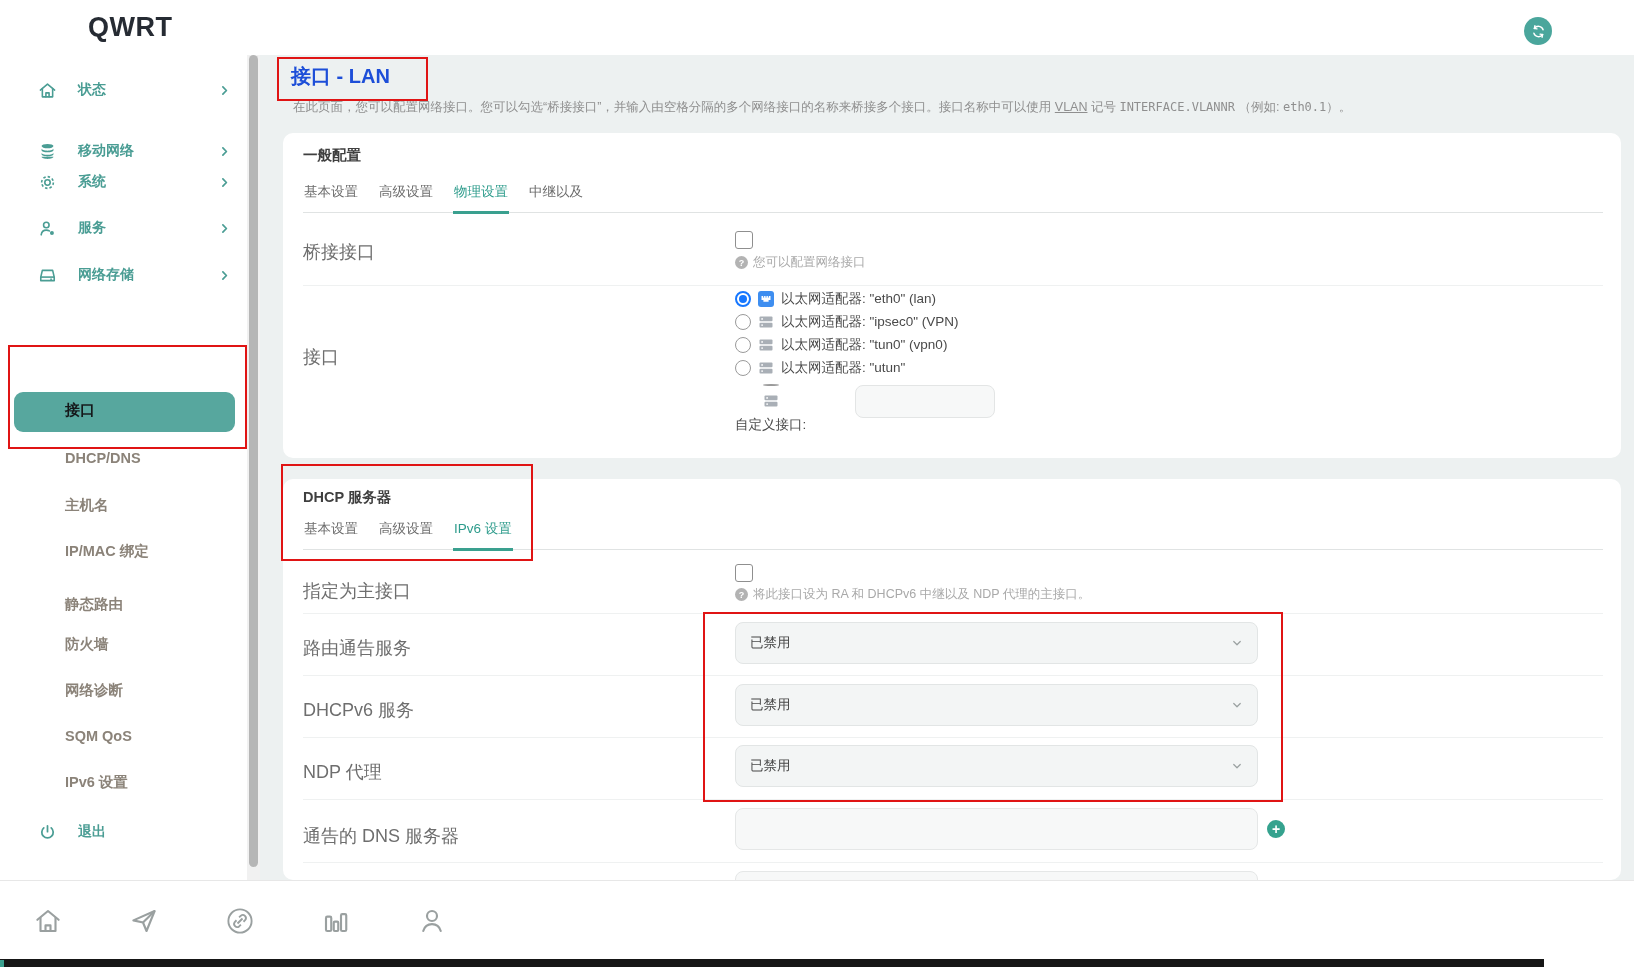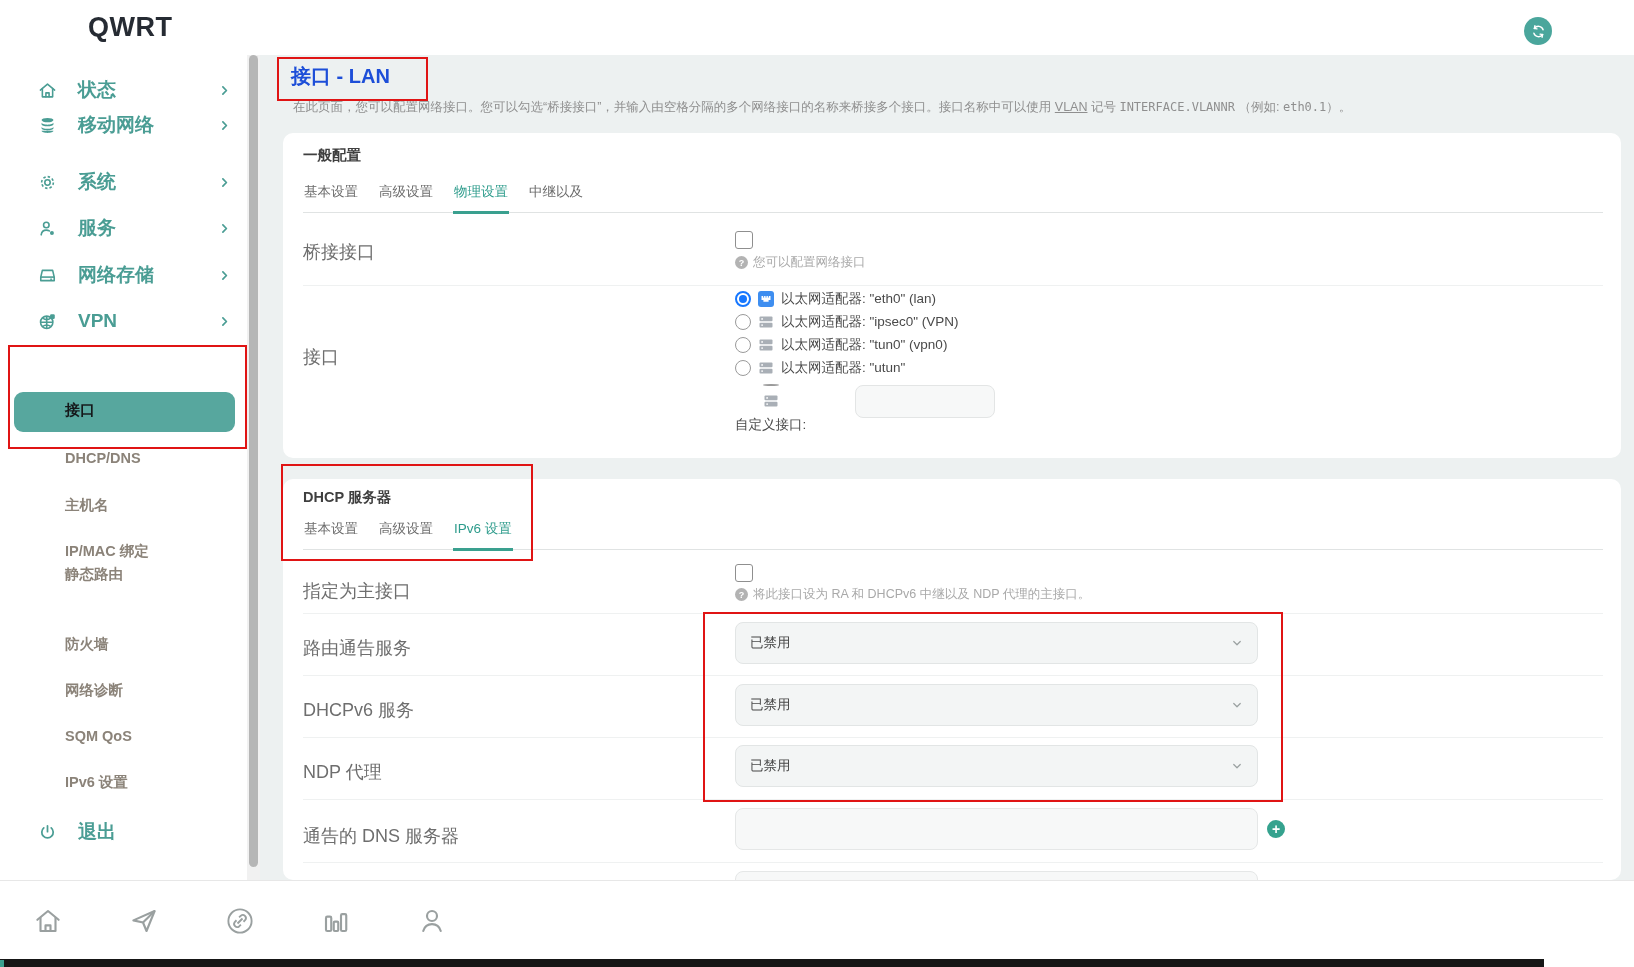--- a/index.html
+++ b/index.html
@@ -8,21 +8,21 @@
   .abs{position:absolute;}
   
   #logo{left:88px;top:12px;font-size:27px;font-weight:800;color:#262b33;letter-spacing:.5px;}
   #refresh-btn{left:1524px;top:17px;width:28px;height:28px;border-radius:50%;
       background:#4aa69c;display:flex;align-items:center;justify-content:center;cursor:pointer;}
   
   #sidebar{left:0;top:55px;width:247px;height:825px;background:#fff;}
   .side-item{position:absolute;left:0;width:247px;height:32px;display:flex;align-items:center;cursor:pointer;}
   .sicon{position:absolute;left:38px;width:19px;height:19px;color:#4a9d94;}
   .sicon svg{width:100%;height:100%;display:block;}
-  .slabel{position:absolute;left:78px;font-size:19px;font-weight:700;color:#4a9d94;}
+  .slabel{position:absolute;left:78px;font-size:14px;font-weight:700;color:#4a9d94;}
   .schev{position:absolute;left:218px;width:13px;height:13px;color:#4a9d94;}
   .schev svg{width:100%;height:100%;display:block;}
   #active-pill{left:14px;top:337px;width:221px;height:40px;border-radius:9px;background:#57a79e;cursor:pointer;}
   #active-pill .plabel{position:absolute;left:51px;top:9px;font-size:15px;font-weight:700;color:#15181a;}
   .sub-item{position:absolute;left:65px;height:26px;display:flex;align-items:center;
       font-size:14.5px;font-weight:600;color:#8b8379;cursor:pointer;}
   #scrollbar{left:247px;top:55px;width:13px;height:825px;background:#f1f1f1;}
   #scrollbar .thumb{position:absolute;left:2px;top:0;width:9px;height:812px;background:#b6b6b6;border-radius:5px;}
   
   #main{left:260px;top:55px;width:1374px;height:825px;background:#edf1f1;}
@@ -98,21 +98,21 @@
           </svg>
       </span>
       <span class="slabel">状态</span>
       <span class="schev">
         <svg viewBox="0 0 24 24" fill="none" stroke="currentColor" stroke-width="3.2" stroke-linecap="round" stroke-linejoin="round">
             <path d="M9 5.5 15.5 12 9 18.5"></path>
           </svg>
       </span>
     </div>
 
-    <div class="side-item" style="top:54px;padding-left:12px;">
+    <div class="side-item" style="top:80px;padding-left:12px;">
       <span class="sicon">
         <svg viewBox="0 0 24 24" fill="currentColor">
             <ellipse cx="12" cy="5.2" rx="7.5" ry="2.7"></ellipse>
             <path d="M4.5 8.3c0 1.5 3.4 2.7 7.5 2.7s7.5-1.2 7.5-2.7v2c0 1.5-3.4 2.7-7.5 2.7s-7.5-1.2-7.5-2.7z"></path>
             <path d="M4.5 13.5c0 1.5 3.4 2.7 7.5 2.7s7.5-1.2 7.5-2.7v2c0 1.5-3.4 2.7-7.5 2.7s-7.5-1.2-7.5-2.7z"></path>
             <path d="M4.5 18.7c0 1.5 3.4 2.7 7.5 2.7s7.5-1.2 7.5-2.7"></path>
           </svg>
       </span>
       <span class="slabel">移动网络</span>
       <span class="schev">
@@ -162,45 +162,30 @@
           </svg>
       </span>
       <span class="slabel">网络存储</span>
       <span class="schev">
         <svg viewBox="0 0 24 24" fill="none" stroke="currentColor" stroke-width="3.2" stroke-linecap="round" stroke-linejoin="round">
             <path d="M9 5.5 15.5 12 9 18.5"></path>
           </svg>
       </span>
     </div>
 
-    <div class="side-item" style="top:250px;">
-      <span class="sicon">
-        <svg viewBox="0 0 24 24" fill="none" stroke="currentColor" stroke-width="2">
-            <circle cx="11" cy="13" r="7.8"></circle>
-            <path d="M11 5.2V20.8M3.2 13h15.6M6 7.8c2.8 2 7.2 2 10 0M6 18.2c2.8-2 7.2-2 10 0"></path>
-            <rect x="15.2" y="2.8" width="6" height="6" rx="1.6" fill="currentColor" stroke="none"></rect>
-          </svg>
-      </span>
-      <span class="slabel">VPN</span>
-      <span class="schev">
-        <svg viewBox="0 0 24 24" fill="none" stroke="currentColor" stroke-width="3.2" stroke-linecap="round" stroke-linejoin="round">
-            <path d="M9 5.5 15.5 12 9 18.5"></path>
-          </svg>
-      </span>
-    </div>
 
 
     <div class="abs" id="active-pill">
       <span class="plabel">接口</span>
     </div>
 
     <div class="sub-item" style="top:390px;">DHCP/DNS</div>
     <div class="sub-item" style="top:437px;">主机名</div>
     <div class="sub-item" style="top:483px;">IP/MAC 绑定</div>
-    <div class="sub-item" style="top:506px;">静态路由</div>
+    <div class="sub-item" style="top:536px;">静态路由</div>
     <div class="sub-item" style="top:576px;">防火墙</div>
     <div class="sub-item" style="top:622px;">网络诊断</div>
     <div class="sub-item" style="top:668px;">SQM QoS</div>
     <div class="sub-item" style="top:714px;">IPv6 设置</div>
 
     <div class="side-item" style="top:761px;">
       <span class="sicon">
         <svg viewBox="0 0 24 24" fill="none" stroke="currentColor" stroke-width="2.2" stroke-linecap="round">
             <path d="M12 3.5v7.5"></path>
             <path d="M7.3 6.2a7.2 7.2 0 1 0 9.4 0"></path>

